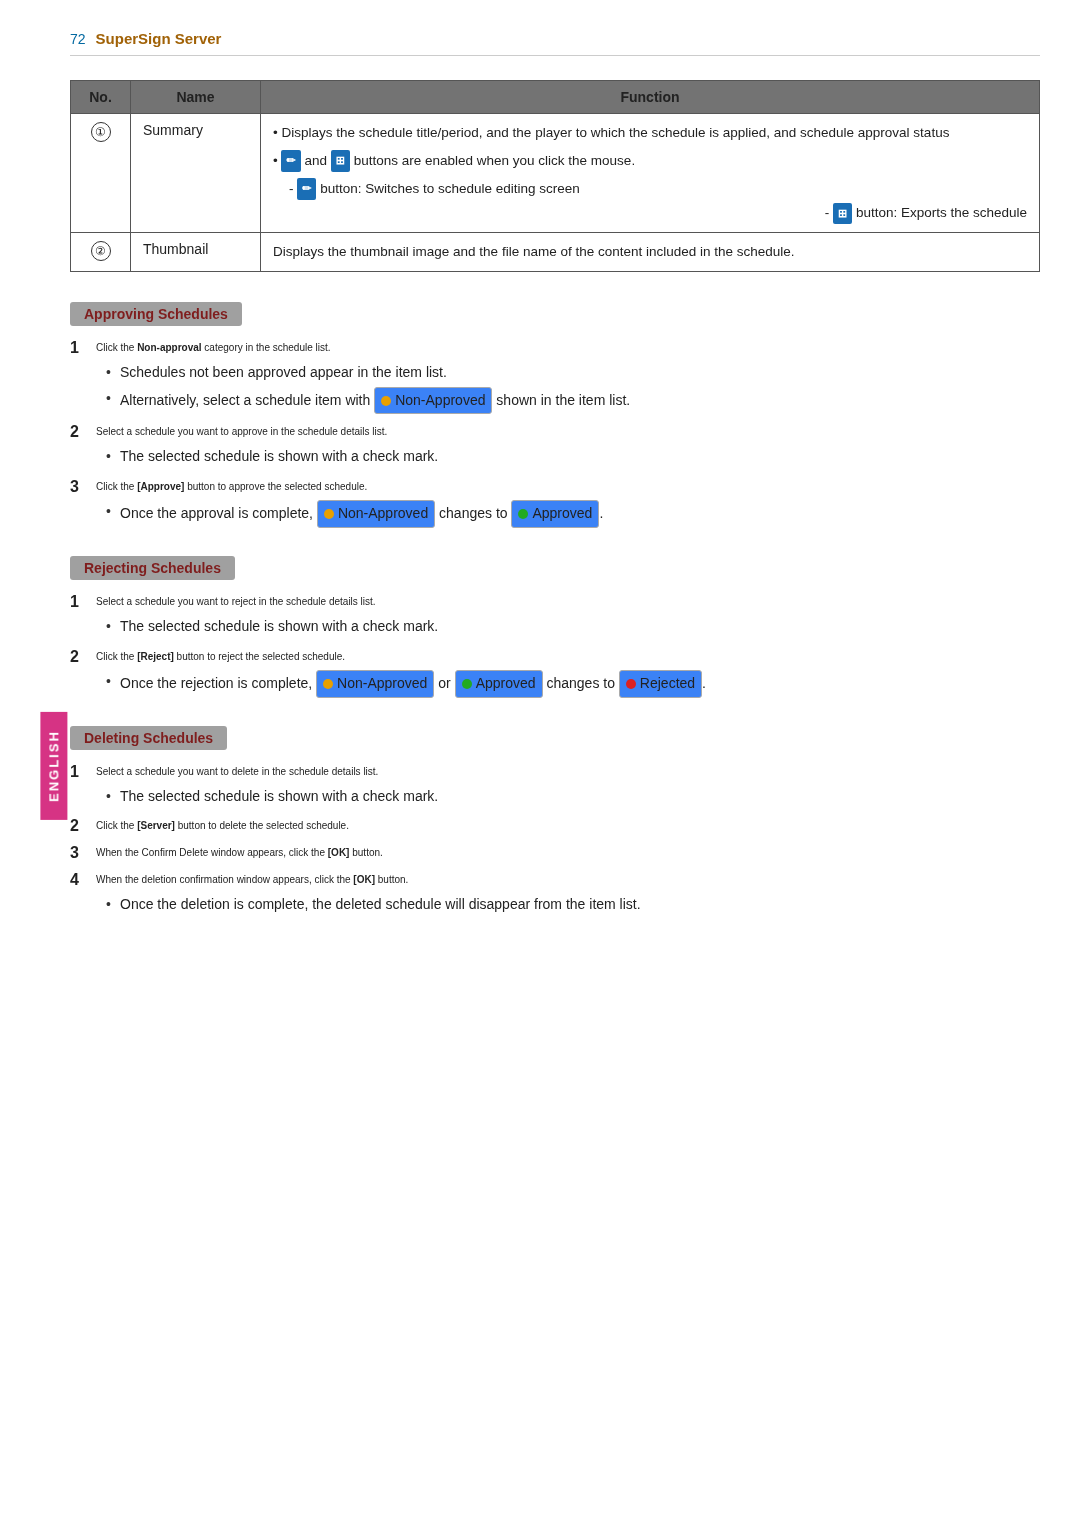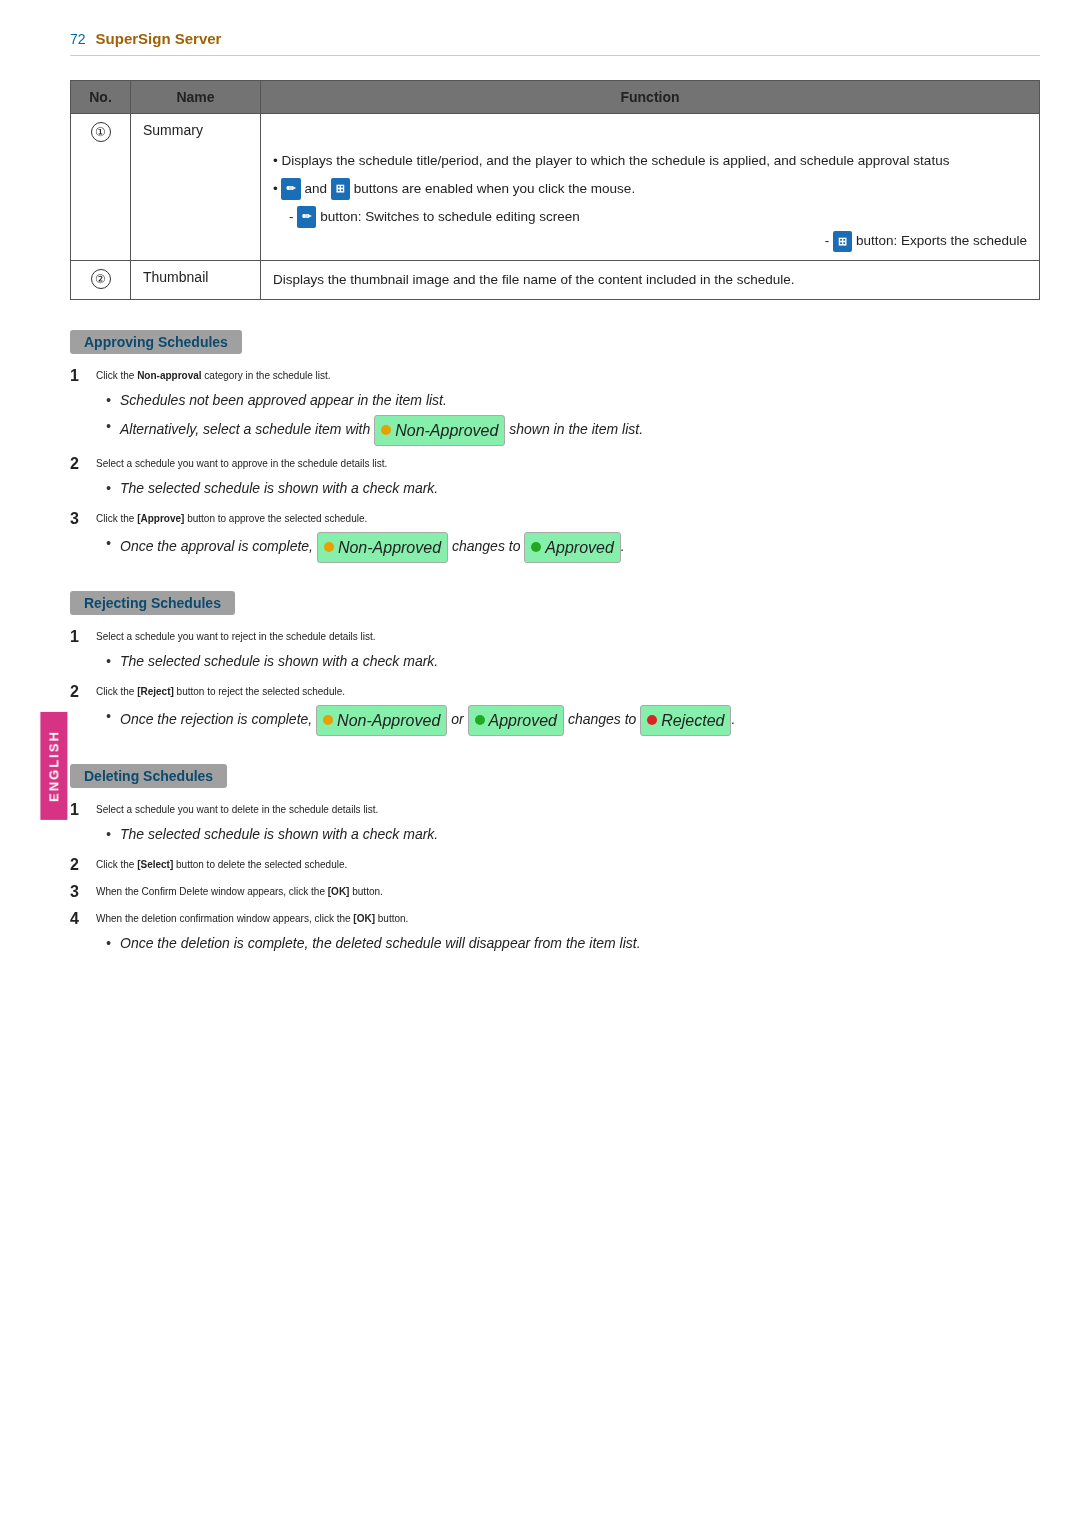--- a/index.html
+++ b/index.html
@@ -110,21 +110,21 @@
       vertical-align: middle;
     }
 
     
     .section {
       margin-bottom: 28px;
     }
     .section-title {
       display: inline-block;
       background: #a0a0a0;
-      color: #0c4a6e;
+      color: #7f1d1d;
       font-weight: bold;
       font-size: 14px;
       padding: 4px 14px;
       border-radius: 3px;
       margin-bottom: 14px;
     }
     .list-item-row {
       display: flex;
       align-items: flex-start;
       gap: 8px;
@@ -138,21 +138,20 @@
       margin-top: -1px;
     }
     .list-text {
       font-size: 10px;
       line-height: 1.6;
     }
     .bullet-list {
       list-style: none;
       padding-left: 36px;
       margin-top: 0;
-      font-style: italic;
     }
     .bullet-list li {
       position: relative;
       padding-left: 14px;
       font-size: 14px;
       line-height: 1.7;
       margin-bottom: 2px;
     }
     .bullet-list li::before {
       content: "•";
@@ -162,23 +161,23 @@
     }
 
     
     .badge {
       display: inline-flex;
       align-items: center;
       gap: 4px;
       border: 1px solid #aaa;
       border-radius: 3px;
       padding: 1px 6px;
-      font-size: 16px;
+      font-size: 14px;
       vertical-align: middle;
-      background: #86efac;
+      background: #3b82f6;
     }
     .badge-dot {
       display: inline-block;
       width: 10px;
       height: 10px;
       border-radius: 50%;
       flex-shrink: 0;
     }
     .dot-nonapproved { background: #e8a000; }
     .dot-approved { background: #22aa22; }
@@ -204,21 +203,21 @@
         <th class="no-col">No.</th>
         <th class="name-col">Name</th>
         <th class="func-col">Function</th>
       </tr>
     </thead>
     <tbody>
       <tr>
         <td class="center"><span class="circled">①</span></td>
         <td>Summary</td>
         <td class="func-content">
-          <p style="margin-bottom:6px;margin-top:28px;">• Displays the schedule title/period, and the player to which the schedule is applied, and schedule approval status</p>
+          <p style="margin-bottom:6px;">• Displays the schedule title/period, and the player to which the schedule is applied, and schedule approval status</p>
           <p style="margin-bottom:6px;">• <span class="icon-btn">✏</span> and <span class="icon-btn-export">⊞</span> buttons are enabled when you click the mouse.</p>
           <p style="margin-left:16px; margin-bottom:2px;">- <span class="icon-btn">✏</span> button: Switches to schedule editing screen</p>
           <p style="margin-left:4px;text-align:right;">- <span class="icon-btn-export">⊞</span> button: Exports the schedule</p>
         </td>
       </tr>
       <tr>
         <td class="center"><span class="circled">②</span></td>
         <td>Thumbnail</td>
         <td class="func-content">
           Displays the thumbnail image and the file name of the content included in the schedule.
@@ -322,21 +321,21 @@
         <span class="list-text">Select a schedule you want to delete in the schedule details list.</span>
       </div>
       <ul class="bullet-list">
         <li>The selected schedule is shown with a check mark.</li>
       </ul>
     </div>
 
     <div style="margin-bottom:10px;">
       <div class="list-item-row">
         <span class="list-num">2</span>
-        <span class="list-text">Click the <strong>[Select]</strong> button to delete the selected schedule.</span>
+        <span class="list-text">Click the <strong>[Server]</strong> button to delete the selected schedule.</span>
       </div>
     </div>
 
     <div style="margin-bottom:10px;">
       <div class="list-item-row">
         <span class="list-num">3</span>
         <span class="list-text">When the Confirm Delete window appears, click the <strong>[OK]</strong> button.</span>
       </div>
     </div>
 

